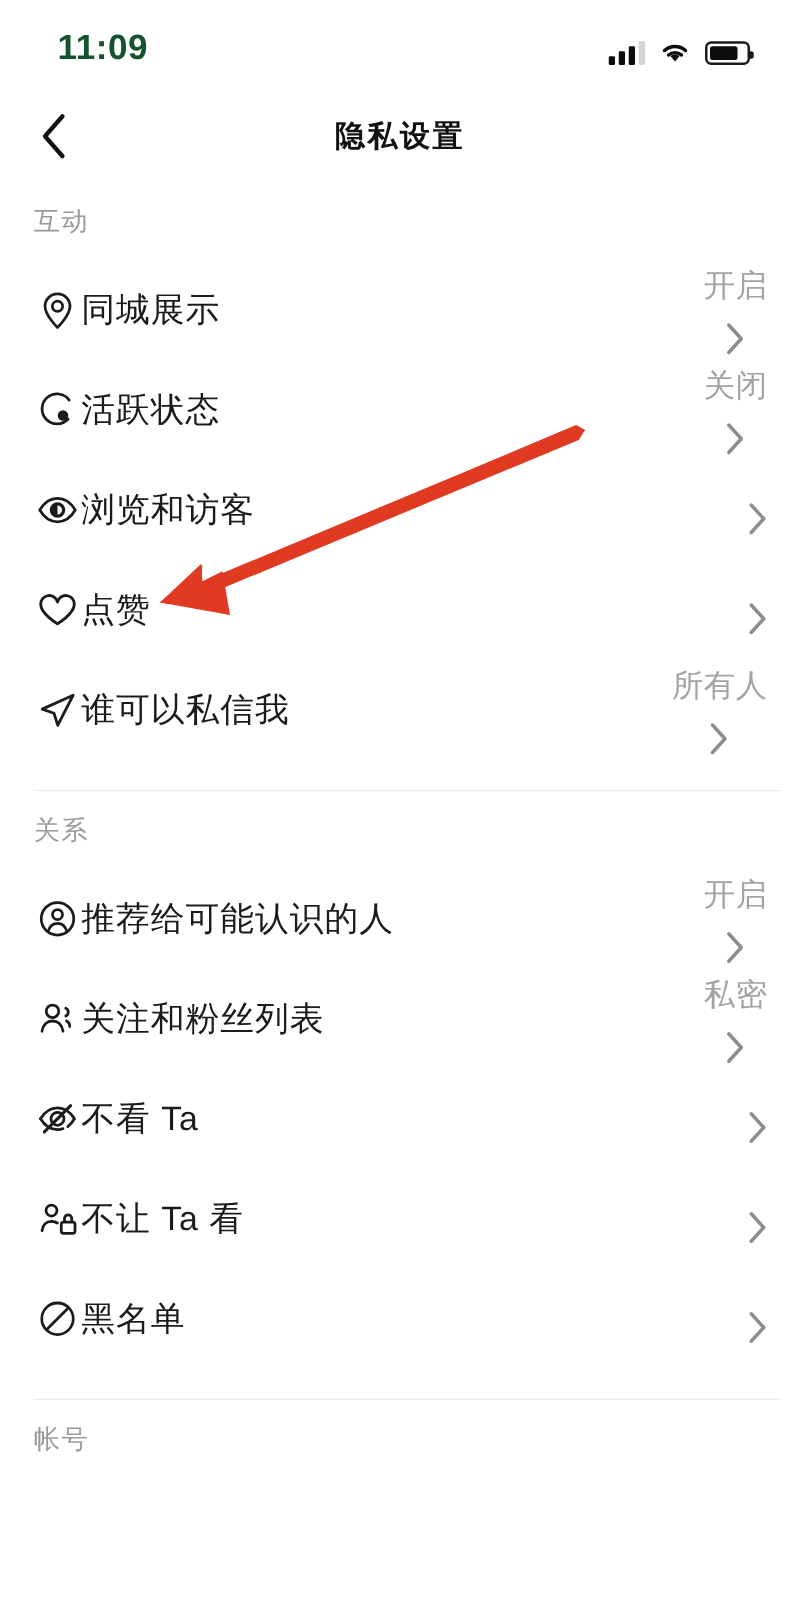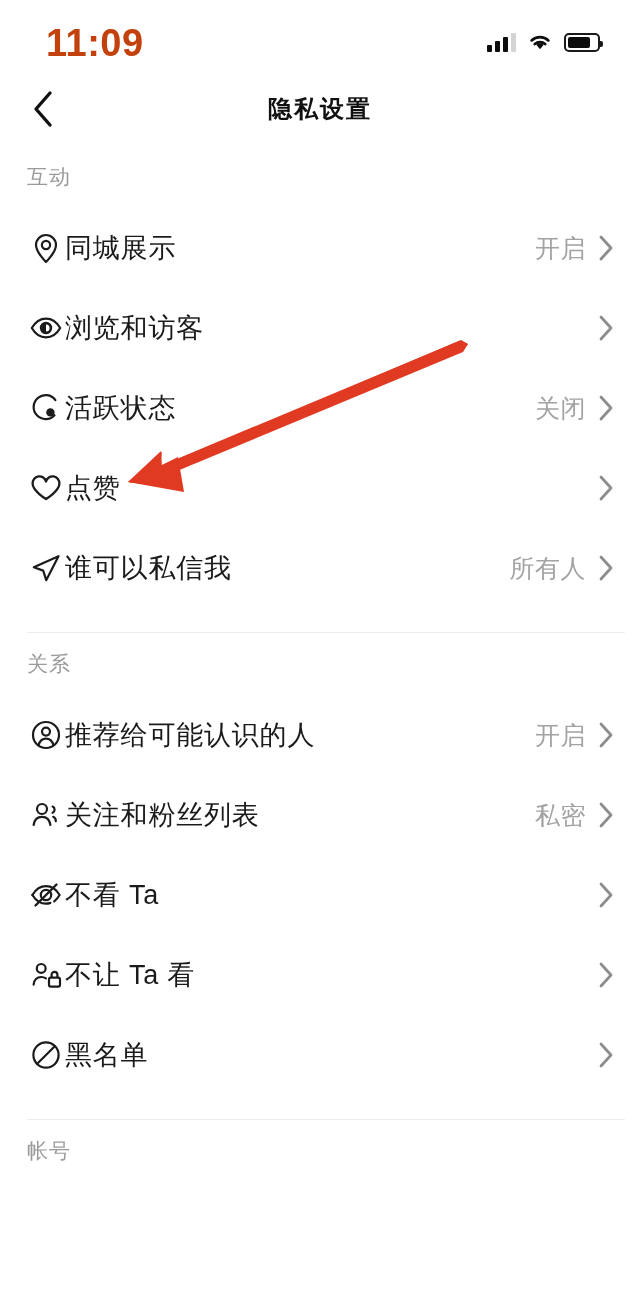--- a/index.html
+++ b/index.html
@@ -10,21 +10,21 @@
     overflow: hidden;
   }
   .phone { position: relative; width: 640px; height: 1297px; background: #fff; }
 
   
   .statusbar {
     position: absolute; top: 0; left: 0; width: 640px; height: 72px;
   }
   .status-time {
     position: absolute; left: 46px; top: 22px;
-    font-size: 38px; font-weight: bold; color: #c2410c;
+    font-size: 28px; font-weight: bold; color: #14532d;
     letter-spacing: .5px;
   }
   .status-right {
     position: absolute; right: 40px; top: 26px;
     display: flex; align-items: flex-end; gap: 11px; height: 26px;
   }
   .sig { display: flex; align-items: flex-end; gap: 3px; height: 20px; }
   .sig i { display: block; width: 5px; background: #0d0d0d; border-radius: 1px; }
   .sig i:nth-child(1) { height: 7px; }
   .sig i:nth-child(2) { height: 11px; }
@@ -65,21 +65,21 @@
   }
   .row-icon {
     width: 38px; height: 38px; flex: 0 0 38px;
     display: flex; align-items: center; justify-content: center;
   }
   .row-label {
     margin-left: 0; font-size: 27px; color: #1b1b1b; letter-spacing: .8px;
     white-space: nowrap;
   }
   .row-right {
-    margin-left: auto; display: flex; align-items: center; gap: 13px;
+    margin-left: auto; display: flex; align-items: center; gap: 13px; flex-direction: column;
   }
   .row-value { font-size: 25px; color: #a3a3a3; letter-spacing: .5px; }
   .chev { width: 15px; height: 26px; display: block; }
   .divider { height: 1px; background: #ededed; margin: 24px 15px 0 27px; }
 
   
   .arrow-layer {
     position: absolute; left: 0; top: 0; width: 640px; height: 1297px;
     pointer-events: none;
   }
@@ -136,43 +136,43 @@
         <span class="row-value">开启</span>
         <svg class="chev" viewBox="0 0 15 26">
             <path d="M2 2 L12 13 L2 24" stroke="#8d8d8d" stroke-width="2.8" fill="none" stroke-linecap="round" stroke-linejoin="round"></path>
           </svg>
       </span>
     </div>
 
     <div class="row">
       <span class="row-icon">
         <svg width="34" height="34" viewBox="0 0 34 34">
+          <path d="M25.5 24.2 A12 12 0 1 1 26.4 9.1" stroke="#1b1b1b" stroke-width="2.2" fill="none" stroke-linecap="round"></path>
+          <circle cx="21.4" cy="21.4" r="4.2" fill="#1b1b1b"></circle>
+        </svg>
+      </span>
+      <span class="row-label">活跃状态</span>
+      <span class="row-right">
+        <span class="row-value">关闭</span>
+        <svg class="chev" viewBox="0 0 15 26">
+            <path d="M2 2 L12 13 L2 24" stroke="#8d8d8d" stroke-width="2.8" fill="none" stroke-linecap="round" stroke-linejoin="round"></path>
+          </svg>
+      </span>
+    </div>
+
+    <div class="row">
+      <span class="row-icon">
+        <svg width="34" height="34" viewBox="0 0 34 34">
           <path d="M2.8 17 C6.5 10.6 11.4 7.6 17 7.6 C22.6 7.6 27.5 10.6 31.2 17 C27.5 23.4 22.6 26.4 17 26.4 C11.4 26.4 6.5 23.4 2.8 17 Z" stroke="#1b1b1b" stroke-width="2.2" fill="none" stroke-linejoin="round"></path>
           <path d="M17 10.8 A6.2 6.2 0 1 0 17 23.2 A6.2 6.2 0 1 0 17 10.8 Z M17 13.4 A3.6 3.6 0 0 1 17 20.6 Z" fill="#1b1b1b"></path>
         </svg>
       </span>
       <span class="row-label">浏览和访客</span>
       <span class="row-right">
         <span class="row-value"></span>
-        <svg class="chev" viewBox="0 0 15 26">
-            <path d="M2 2 L12 13 L2 24" stroke="#8d8d8d" stroke-width="2.8" fill="none" stroke-linecap="round" stroke-linejoin="round"></path>
-          </svg>
-      </span>
-    </div>
-
-    <div class="row">
-      <span class="row-icon">
-        <svg width="34" height="34" viewBox="0 0 34 34">
-          <path d="M25.5 24.2 A12 12 0 1 1 26.4 9.1" stroke="#1b1b1b" stroke-width="2.2" fill="none" stroke-linecap="round"></path>
-          <circle cx="21.4" cy="21.4" r="4.2" fill="#1b1b1b"></circle>
-        </svg>
-      </span>
-      <span class="row-label">活跃状态</span>
-      <span class="row-right">
-        <span class="row-value">关闭</span>
         <svg class="chev" viewBox="0 0 15 26">
             <path d="M2 2 L12 13 L2 24" stroke="#8d8d8d" stroke-width="2.8" fill="none" stroke-linecap="round" stroke-linejoin="round"></path>
           </svg>
       </span>
     </div>
 
     <div class="row">
       <span class="row-icon">
         <svg width="34" height="34" viewBox="0 0 34 34">
           <path d="M17 28 C17 28 3.6 20 3.6 12.6 A6.8 6.8 0 0 1 17 10.6 A6.8 6.8 0 0 1 30.4 12.6 C30.4 20 17 28 17 28 Z" stroke="#1b1b1b" stroke-width="2.3" fill="none" stroke-linejoin="round"></path>

